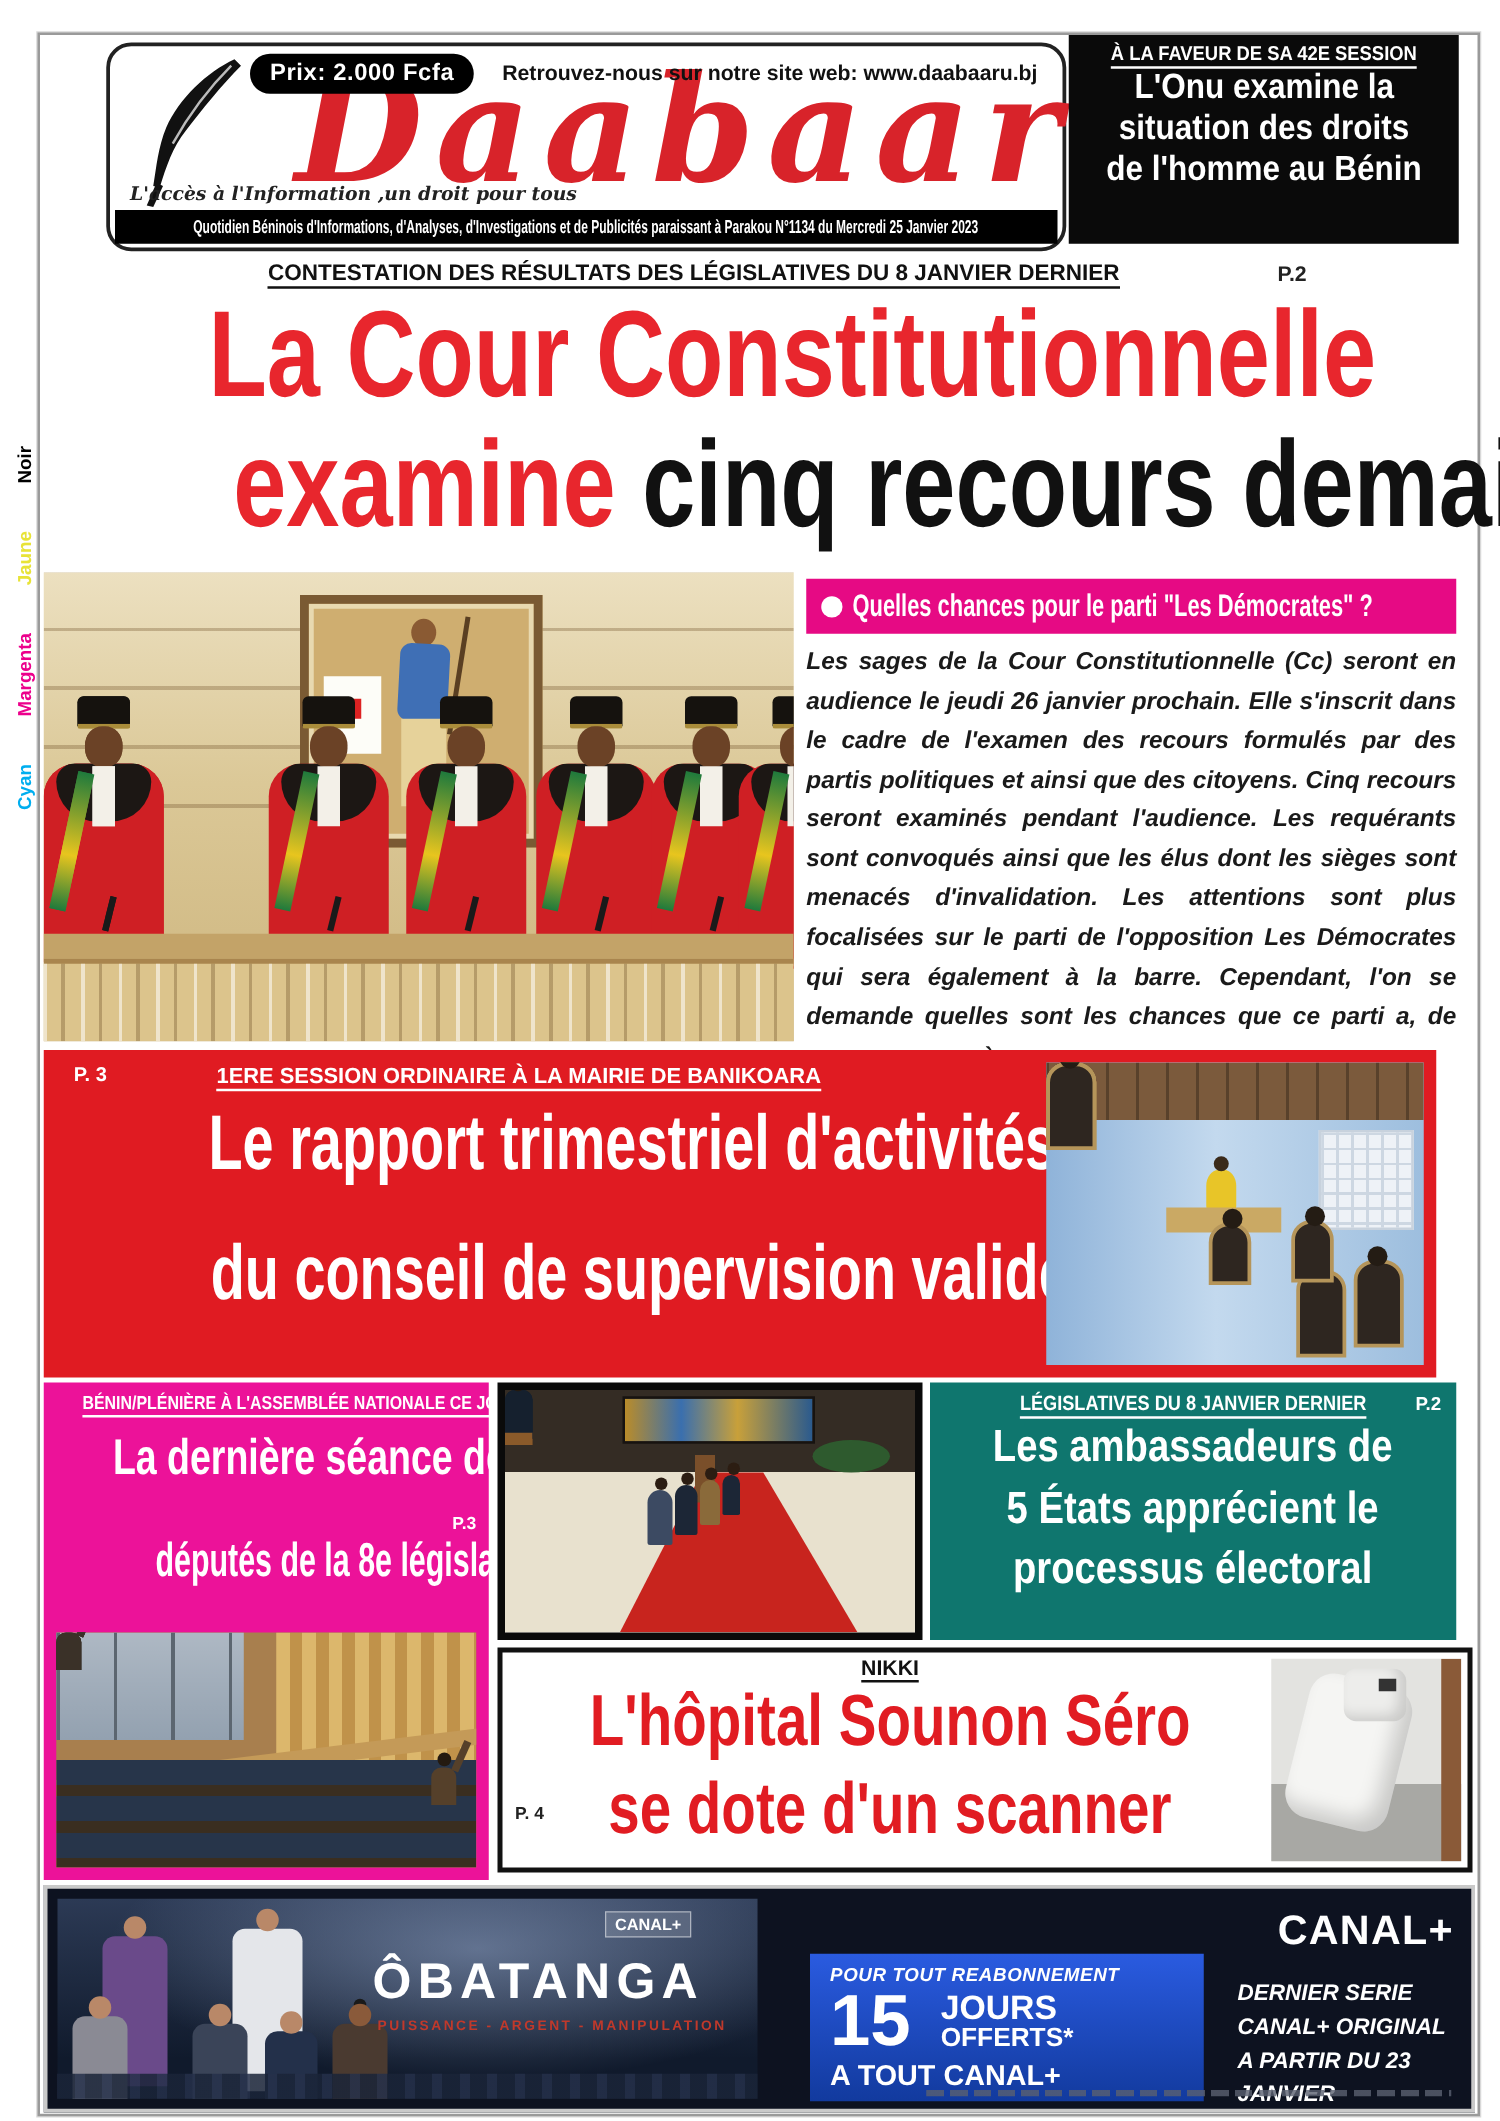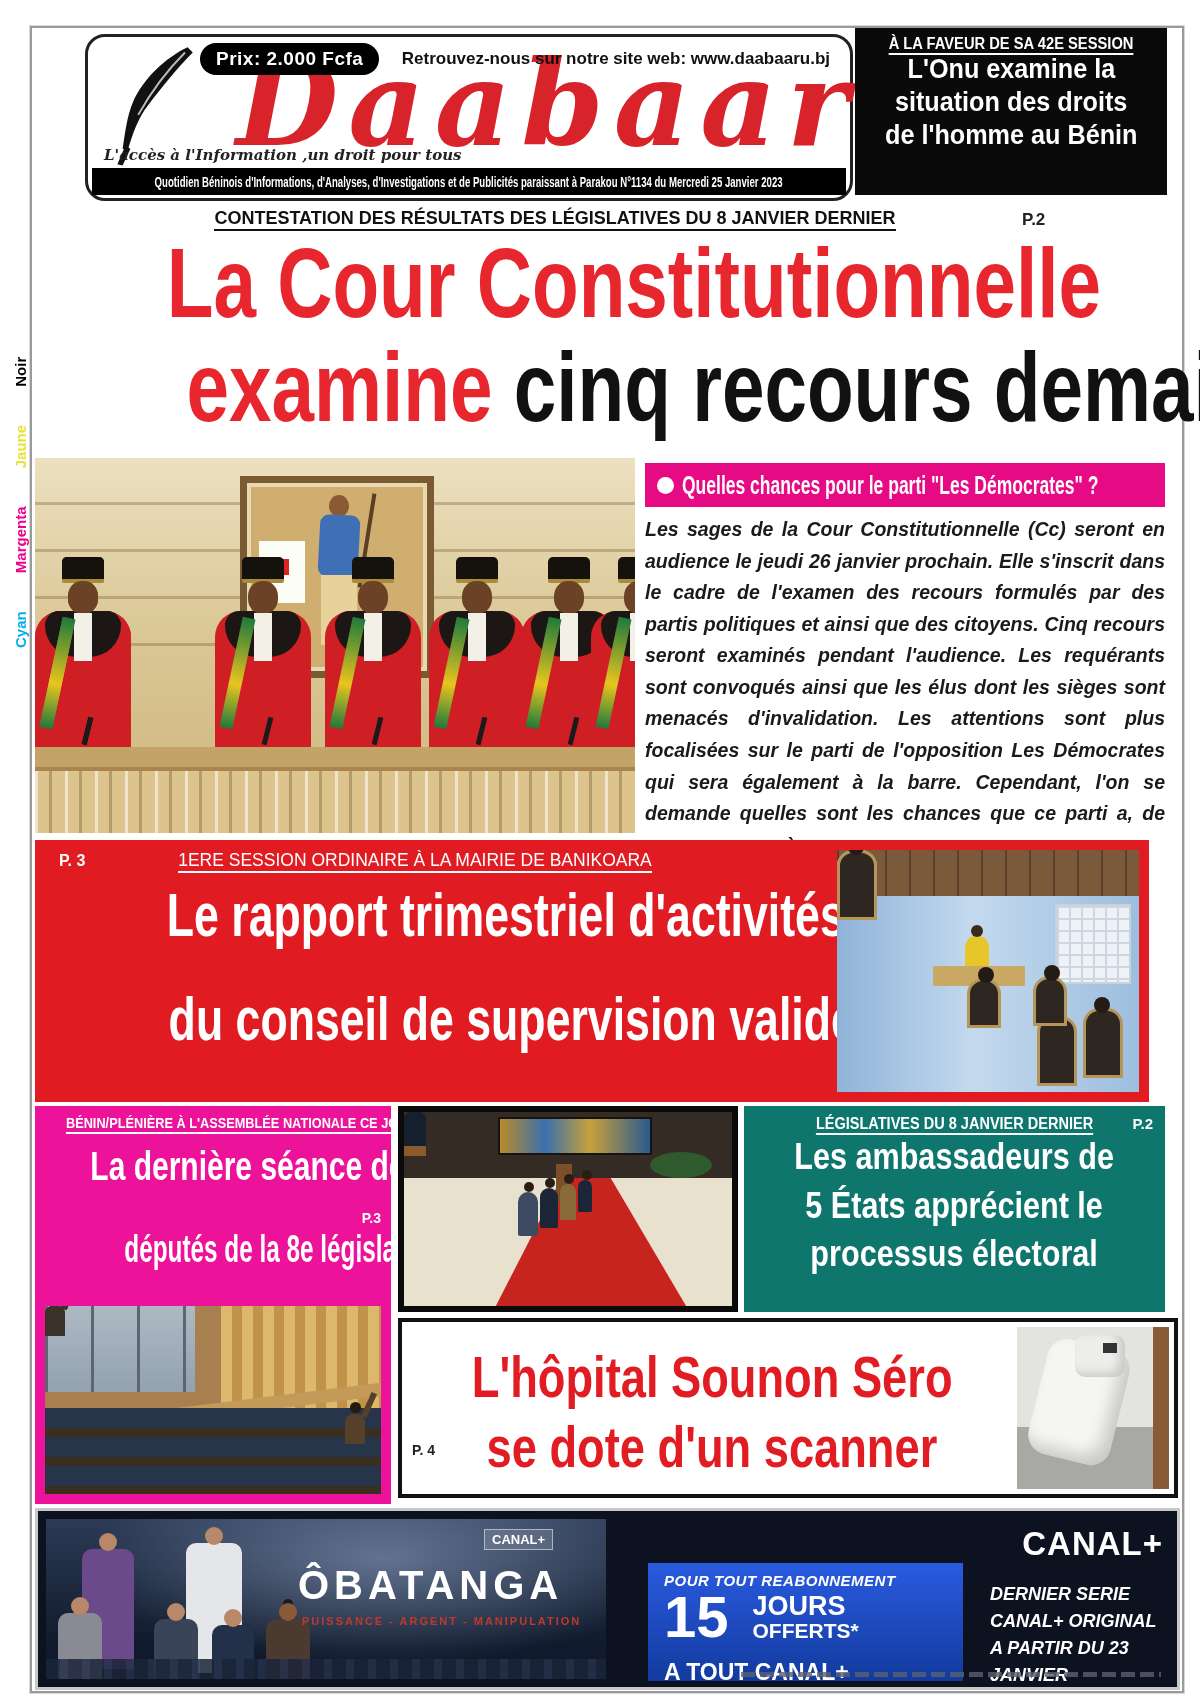--- a/index.html
+++ b/index.html
@@ -66,21 +66,21 @@
 
   .lead-banner{left:645px;top:463px;width:520px;height:44px;background:#e60a84;color:#fff;display:flex;align-items:center;padding:0 8px;box-sizing:border-box;}
   .lead-banner .dot{width:17px;height:17px;border-radius:50%;background:#fff;margin:0 8px 0 4px;flex:none;}
   .lead-banner .txt{font-weight:800;font-size:25px;transform:scaleX(.7);transform-origin:left center;white-space:nowrap;}
   .lead-body{left:645px;top:514px;width:520px;font:italic bold 19.5px/1.62 "Liberation Sans",sans-serif;color:#1a1a1a;text-align:justify;}
 
   
   .banikoara{left:35px;top:840px;width:1114px;height:262px;background:#e01b22;color:#fff;}
   .ban-pref{left:24px;top:12px;font-size:16px;font-weight:700;}
   .ban-kicker{left:0;top:10px;width:760px;text-align:center;font-size:17.5px;font-weight:800;}
-  .ban-kicker b{border-bottom:2px solid #fff;padding-bottom:1px;font-weight:400;}
+  .ban-kicker b{border-bottom:2px solid #fff;padding-bottom:1px;font-weight:700;}
   .ban-line{left:0;width:820px;text-align:center;font-weight:900;font-size:62px;line-height:1;}
   .ban-line .cond{transform:scaleX(.72);}
   .ban-l1{top:44px;} .ban-l2{top:148px;}
   .photo-banikoara{right:10px;top:10px;width:302px;height:242px;background:linear-gradient(90deg,#8fb3d9,#c3d9ee 45%,#9dbede);}
   .bk-ceiling{left:0;right:0;top:0;height:46px;background:#7b5a3c;}
   .bk-ceiling i{display:block;height:100%;background:repeating-linear-gradient(90deg,rgba(0,0,0,.28) 0 2px,transparent 2px 24px);}
   .bk-window{right:8px;top:54px;width:72px;height:76px;background:#eef2f7;border:2px solid #c8d2dd;background-image:repeating-linear-gradient(90deg,#cdd7e2 0 2px,transparent 2px 12px),repeating-linear-gradient(180deg,#cdd7e2 0 2px,transparent 2px 12px);}
   .bk-speaker{left:128px;top:86px;width:24px;height:32px;background:#e8c528;border-radius:40% 40% 10% 10%;}
   .bk-speaker::before{content:"";position:absolute;left:6px;top:-11px;width:12px;height:12px;border-radius:50%;background:#3a2a1a;}
   .bk-table{left:96px;top:116px;width:92px;height:20px;background:#caa964;}
@@ -170,21 +170,21 @@
   .pb-person:nth-of-type(6)::before{background:#8a5a3a;box-shadow:0 -8px 0 -4px #1a1a1a;}
   .poster-brand{left:438px;top:10px;color:#fff;font-weight:900;font-size:13px;background:rgba(255,255,255,.14);padding:2px 7px;border:1px solid rgba(255,255,255,.5);}
   .poster-title{left:252px;top:44px;color:#fff;font-weight:700;font-size:40px;letter-spacing:5px;}
   .poster-tagline{left:256px;top:96px;color:#c0392b;font-weight:700;font-size:11px;letter-spacing:2px;}
   .offer{left:610px;top:52px;width:315px;height:118px;background:linear-gradient(#2a5be0,#123a9e);color:#fff;padding:9px 16px;box-sizing:border-box;}
   .offer-kicker{font:italic 800 15px "Liberation Sans",sans-serif;letter-spacing:.5px;}
   .offer-row{display:flex;align-items:center;margin-top:2px;}
   .offer-big{font-weight:900;font-size:58px;line-height:.9;}
   .offer-stack{margin-left:24px;font-weight:900;line-height:1;}
   .offer-stack .s1{font-size:27px;} .offer-stack .s2{font-size:21px;}
-  .offer-bottom{font-weight:900;font-size:23px;margin-top:16px;}
+  .offer-bottom{font-weight:900;font-size:23px;margin-top:4px;}
   .ad-logo{right:14px;top:14px;color:#fff;font-weight:900;font-size:33px;letter-spacing:1px;}
   .ad-right{left:952px;top:70px;width:185px;color:#fff;font:italic 900 18px/1.5 "Liberation Sans",sans-serif;}
   .ad-fineprint{right:16px;bottom:10px;width:420px;height:5px;background:repeating-linear-gradient(90deg,#5a6070 0 14px,transparent 14px 19px);opacity:.8;}
 </style>
 </head>
 <body>
 
 <div class="abs page-frame"></div>
 
 <div class="abs print-marks">
@@ -364,20 +364,21 @@
 
 <div class="abs ambass-box">
   <div class="amb-kicker"><b>LÉGISLATIVES DU 8 JANVIER DERNIER</b></div>
   <div class="abs amb-pref">P.2</div>
   <div class="amb-line"><span>Les ambassadeurs de</span></div>
   <div class="amb-line"><span>5 États apprécient le</span></div>
   <div class="amb-line"><span>processus électoral</span></div>
 </div>
 
 <div class="abs nikki">
+  <div class="abs nk-kicker"><b>NIKKI</b></div>
   <div class="abs nk-line nk-l1"><span class="cond">L'hôpital Sounon Séro</span></div>
   <div class="abs nk-pref">P. 4</div>
   <div class="abs nk-line nk-l2"><span class="cond">se dote d'un scanner</span></div>
   <div class="abs photo photo-scanner">
     <div class="abs sc-door"></div>
     <div class="abs sc-arm"></div>
     <div class="abs sc-head">
         <i></i>
       </div>
   </div>

